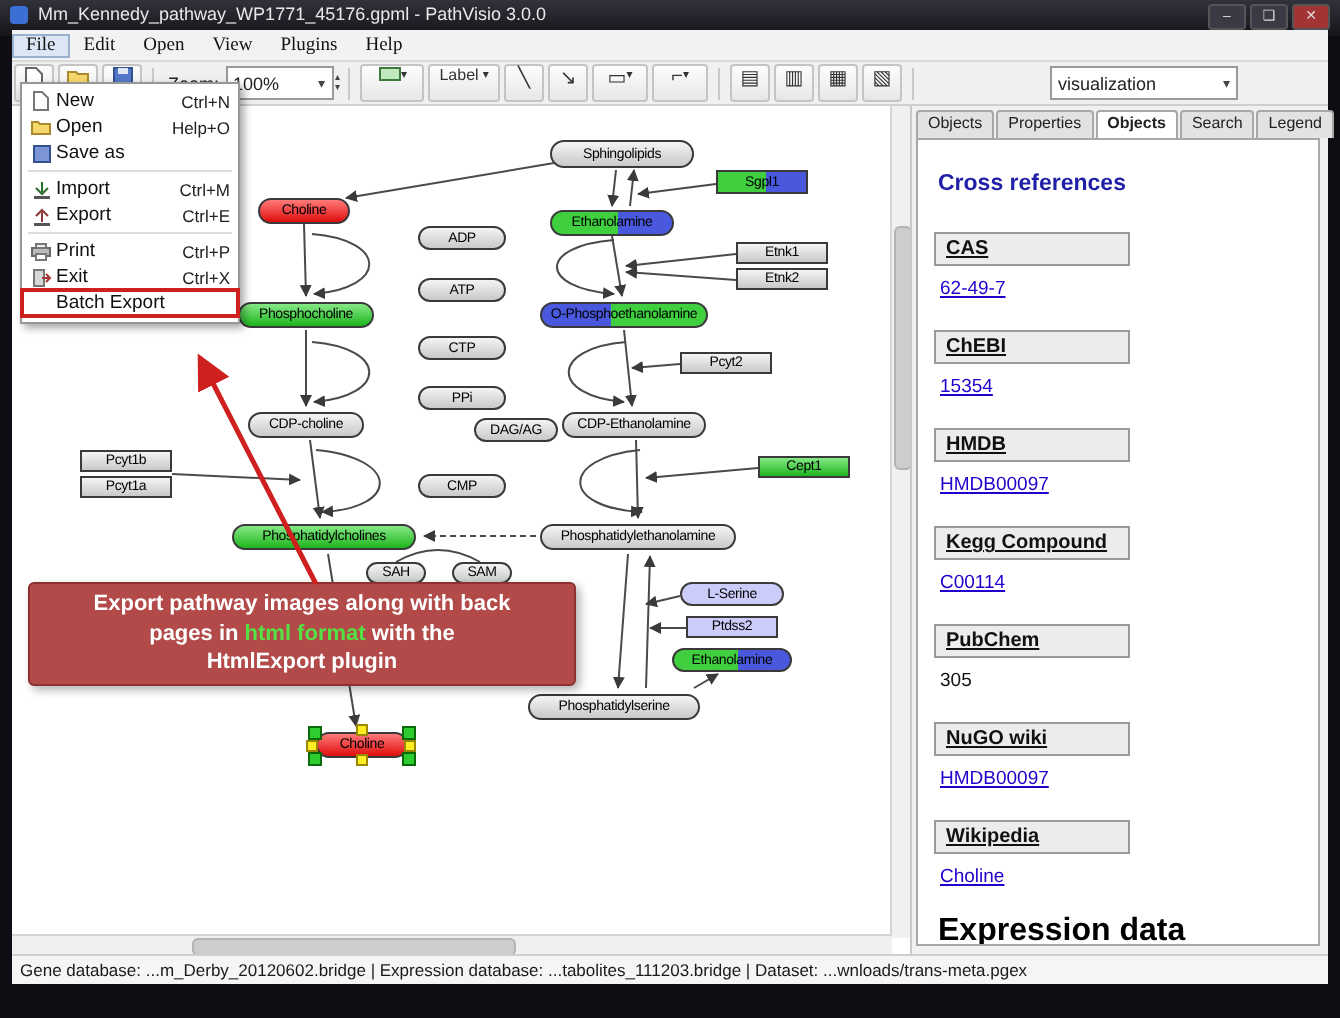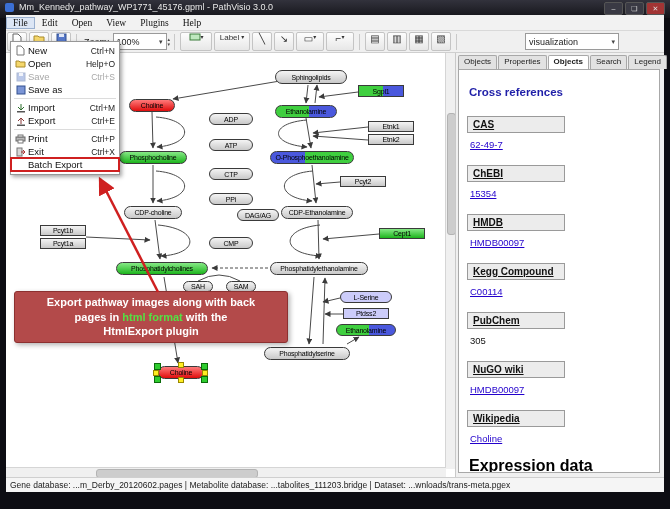--- a/index.html
+++ b/index.html
@@ -319,30 +319,20 @@
       </div>
       <div class="mi">
         <span class="mi-ic">
             <svg width="11" height="9">
               <path d="M1,2 h3 l1,1 h5 v5 h-9 z" fill="#f5d76b" stroke="#a98b2d"></path>
             </svg>
           </span>
         <span class="mi-label">Open</span>
         <span class="mi-short">Help+O</span>
       </div>
-      <div class="mi disabled">
-        <span class="mi-ic" style="opacity:.4">
-            <svg width="10" height="10">
-              <rect x="1" y="1" width="8" height="8" fill="#5577c9" stroke="#33508f"></rect>
-              <rect x="3" y="1" width="4" height="3" fill="#dfe6f5"></rect>
-            </svg>
-          </span>
-        <span class="mi-label">Save</span>
-        <span class="mi-short">Ctrl+S</span>
-      </div>
       <div class="mi">
         <span class="mi-ic">
             <svg width="10" height="10">
               <rect x="1" y="1" width="8" height="8" fill="#7b95d6" stroke="#33508f"></rect>
             </svg>
           </span>
         <span class="mi-label">Save as</span>
         <span class="mi-short"></span>
       </div>
       <div class="msep"></div>
@@ -403,16 +393,16 @@
 
     <svg class="annot">
       <defs>
         <marker id="redah" markerWidth="8" markerHeight="8" refX="6" refY="3.5" orient="auto">
           <path d="M0,0 L7,3.5 L0,7 z" fill="#cf2020"></path>
         </marker>
       </defs>
       <line x1="152" y1="277" x2="94" y2="164" stroke="#cf2020" stroke-width="2.5" marker-end="url(#redah)"></line>
     </svg>
 
-    <div class="statusbar">Gene database: ...m_Derby_20120602.pages | Metabolite database: ...tabolites_111203.bridge | Dataset: ...wnloads/trans-meta.pgex</div>
+    <div class="statusbar">Gene database: ...m_Derby_20120602.bridge | Expression database: ...tabolites_111203.bridge | Dataset: ...wnloads/trans-meta.pgex</div>
 
   </div>
 </div>
 
 </body></html>

